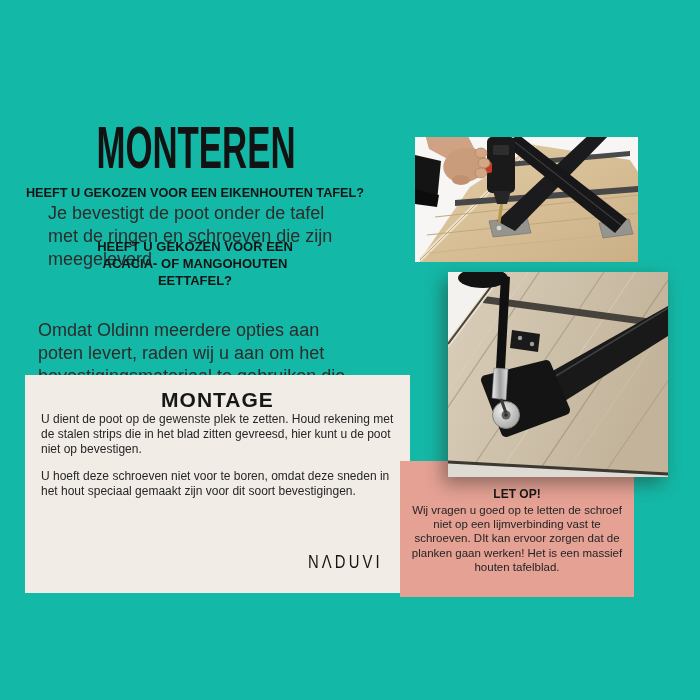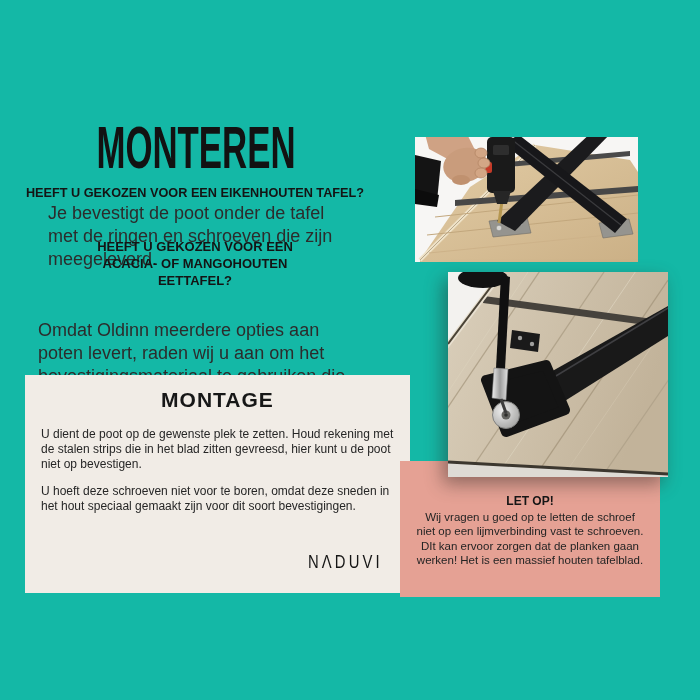--- a/index.html
+++ b/index.html
@@ -39,32 +39,32 @@
   .montage-box{
     left:25px;top:375px;width:385px;height:218px;
     box-sizing:border-box;padding:13px 16px 0 16px;
   }
   .montage-title{
     text-align:center;font-weight:700;font-size:21px;letter-spacing:1px;color:#171717;
   }
   .montage-p{
     font-size:12px;line-height:1.25;color:#262626;text-align:left;font-weight:500;
   }
-  .mp1{margin-top:15px;} .mp2{margin-top:12px;} .mp3{margin-top:12px;}
+  .mp1{} .mp2{margin-top:12px;} .mp3{margin-top:12px;}
 
   
   .brand{
     left:308px;top:551px;z-index:4;
     font-size:19px;font-weight:500;letter-spacing:4px;color:#151515;
     transform:scaleX(0.78);transform-origin:0 50%;white-space:nowrap;
   }
 
   
   .warning-box{
-    left:400px;top:461px;width:260px;height:136px;z-index:1;
+    left:400px;top:461px;width:234px;height:136px;z-index:1;
     display:flex;flex-direction:column;justify-content:center;align-items:center;
     box-sizing:border-box;padding:14px 6px 11px 6px;
   }
   .warning-title{font-weight:700;font-size:12px;color:#161616;text-align:center;margin-bottom:2px;}
   .warning-body{
     font-size:11.5px;line-height:1.22;color:#242424;text-align:center;max-width:231px;font-weight:500;
   }
 
   
   .photo-top{left:415px;top:137px;width:223px;height:125px;z-index:2;}

